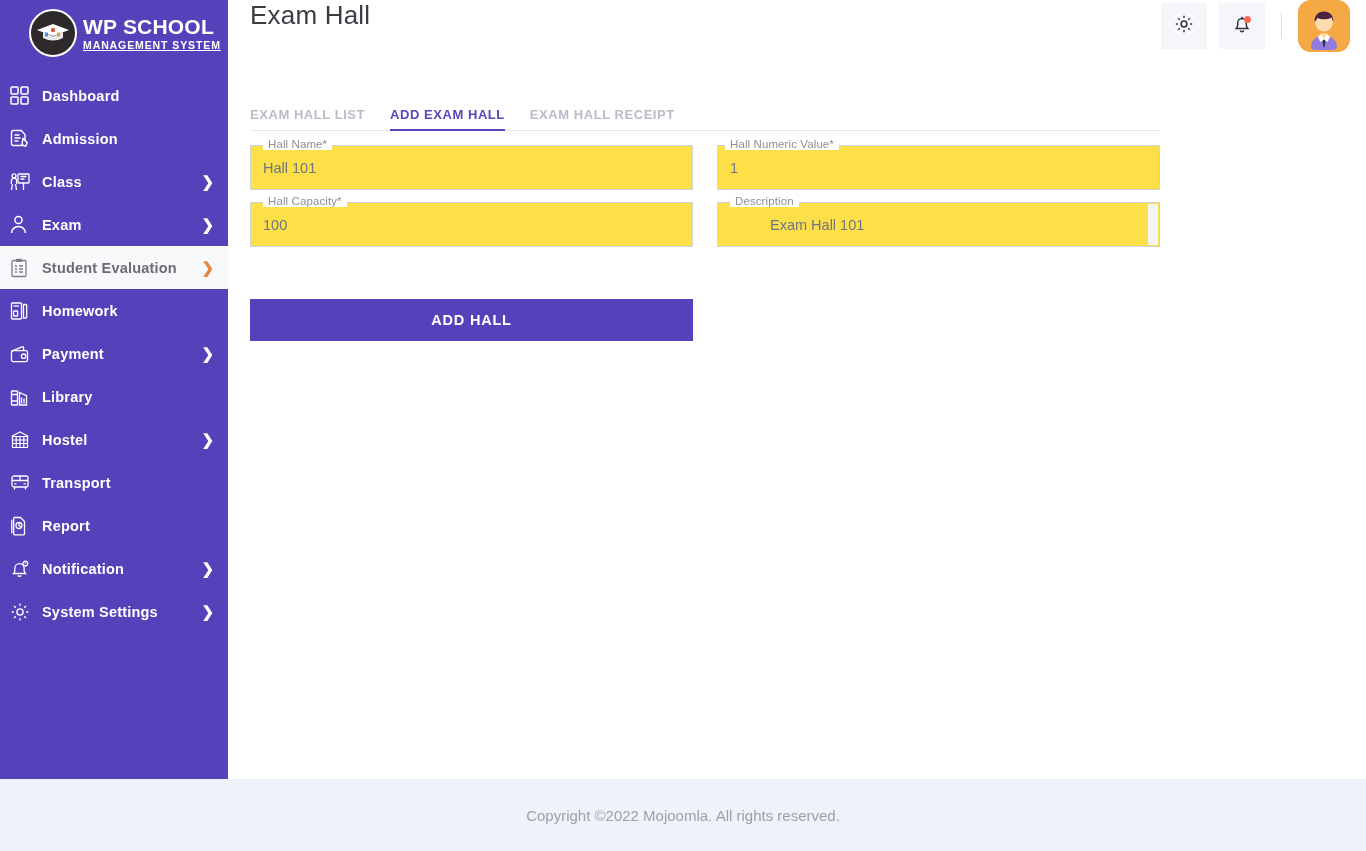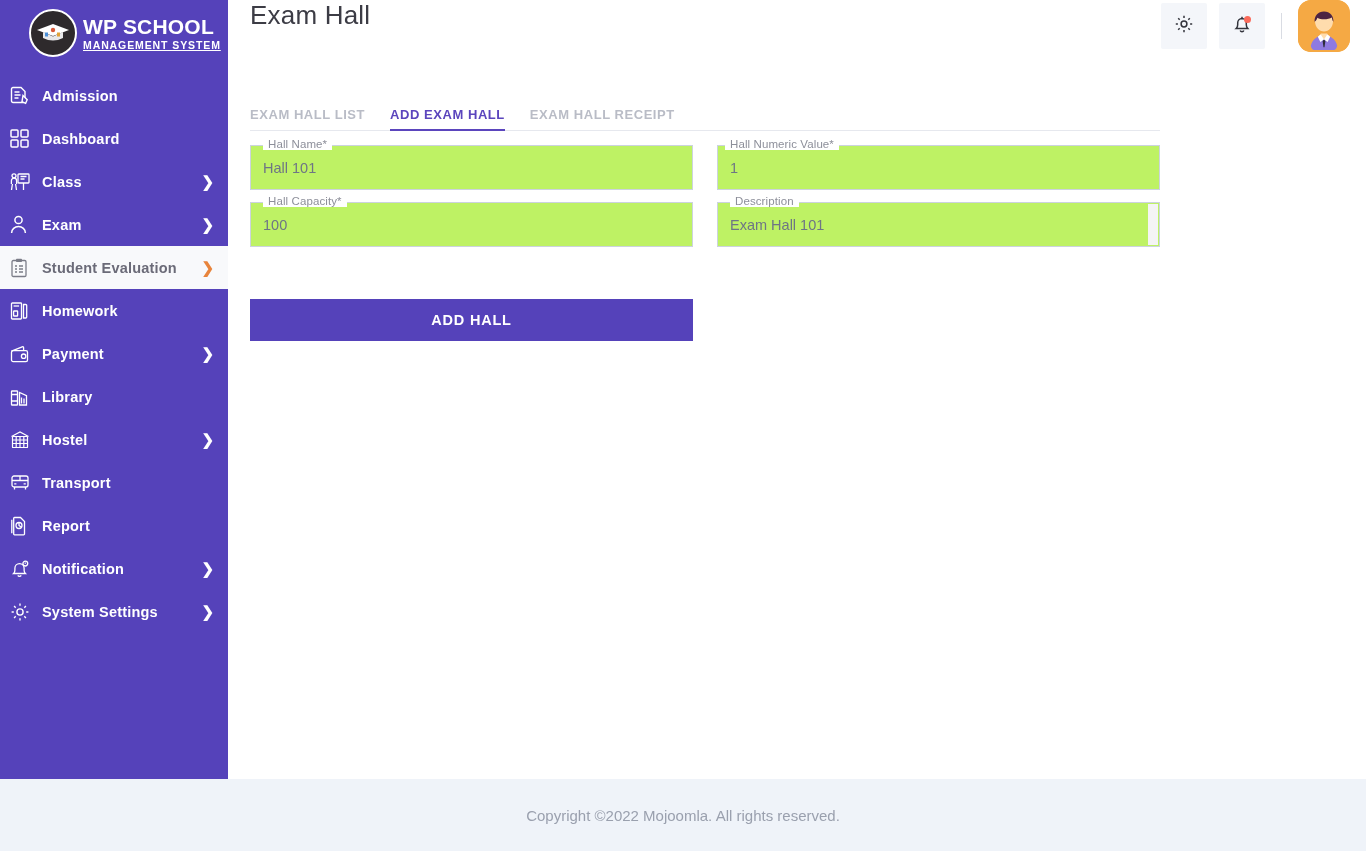--- a/index.html
+++ b/index.html
@@ -142,40 +142,40 @@
 
   .form-grid {
     padding: 14px 22px 0 22px;
     display: flex; flex-wrap: wrap;
   }
   .col { width: 50%; padding-right: 12px; }
   .col.right { padding-right: 0; padding-left: 12px; }
 
   .field {
     position: relative;
-    background: #bef264;
+    background: #fde047;
     border: 1px solid #ccd3de;
     height: 45px;
     margin-bottom: 12px;
     display: flex; align-items: center;
   }
   .field .flabel {
     position: absolute; top: -8px; left: 12px;
     background: #ffffff; padding: 0 5px;
     font-size: 11.5px; color: #8d8f9a;
     white-space: nowrap; letter-spacing: .1px;
   }
   .field.nudge .flabel { left: 7px; }
   .field .fvalue {
     font-size: 14.5px; color: #6e7585;
     padding: 0 12px; width: 100%;
     background: transparent; border: 0; outline: none;
     font-family: "Liberation Sans", sans-serif;
   }
-  .field.textarea .fvalue { padding-top: 0; }
+  .field.textarea .fvalue { padding-top: 0; margin-left: 40px; }
   .scrollbar-track {
     position: absolute; right: 1px; top: 1px; bottom: 1px; width: 10px;
     background: #f4f4f4;
   }
 
   .btn-row { width: 50%; padding-right: 12px; padding-left: 0; }
   .btn-primary {
     width: 100%; height: 42px;
     background: #5542ba; color: #ffffff;
     border: 0; cursor: pointer;
@@ -220,39 +220,39 @@
       <div class="brand-text">
         <div class="brand-title">WP SCHOOL</div>
         <div class="brand-sub">MANAGEMENT SYSTEM</div>
       </div>
     </div>
 
     <nav class="nav">
 
       <div class="nav-item">
         <span class="nav-icon">
-          <svg width="19" height="20" viewBox="0 0 19 20" fill="none" stroke="#ffffff" stroke-width="1.4">
-            <path d="M3 1.5h8l4 4v9.5a1.5 1.5 0 0 1-1.5 1.5H3A1.5 1.5 0 0 1 1.5 15V3A1.5 1.5 0 0 1 3 1.5z"></path>
-            <path d="M4.5 6h5M4.5 9h6M4.5 12h4"></path>
-            <path d="M13 9.5l4.2 4.2-1.6 3.6-3.6-1.6z" fill="#5542ba"></path>
-          </svg>
-        </span>
-        <span class="nav-label">Admission</span>
-      </div>
-
-      <div class="nav-item">
-        <span class="nav-icon">
           <svg width="19" height="19" viewBox="0 0 19 19" fill="none" stroke="#ffffff" stroke-width="1.5">
             <rect x="1" y="1" width="7" height="7" rx="1"></rect>
               <rect x="11" y="1" width="7" height="7" rx="1"></rect>
             <rect x="1" y="11" width="7" height="7" rx="1"></rect>
               <rect x="11" y="11" width="7" height="7" rx="1"></rect>
           </svg>
         </span>
         <span class="nav-label">Dashboard</span>
+      </div>
+
+      <div class="nav-item">
+        <span class="nav-icon">
+          <svg width="19" height="20" viewBox="0 0 19 20" fill="none" stroke="#ffffff" stroke-width="1.4">
+            <path d="M3 1.5h8l4 4v9.5a1.5 1.5 0 0 1-1.5 1.5H3A1.5 1.5 0 0 1 1.5 15V3A1.5 1.5 0 0 1 3 1.5z"></path>
+            <path d="M4.5 6h5M4.5 9h6M4.5 12h4"></path>
+            <path d="M13 9.5l4.2 4.2-1.6 3.6-3.6-1.6z" fill="#5542ba"></path>
+          </svg>
+        </span>
+        <span class="nav-label">Admission</span>
       </div>
 
       <div class="nav-item">
         <span class="nav-icon">
           <svg width="20" height="20" viewBox="0 0 20 20" fill="none" stroke="#ffffff" stroke-width="1.3">
             <rect x="8" y="2" width="11" height="9" rx="0.8"></rect>
             <path d="M10.5 4.5h6M10.5 7h4"></path>
             <circle cx="4" cy="3.8" r="2"></circle>
             <path d="M4 6.2c-1.6 0-2.6 1-2.6 2.6V12M4 6.2c1.6 0 2.6 1 2.6 2.6V12"></path>
             <path d="M2.4 12l-.9 6M5.6 12l.9 6M13.5 11v7"></path>

